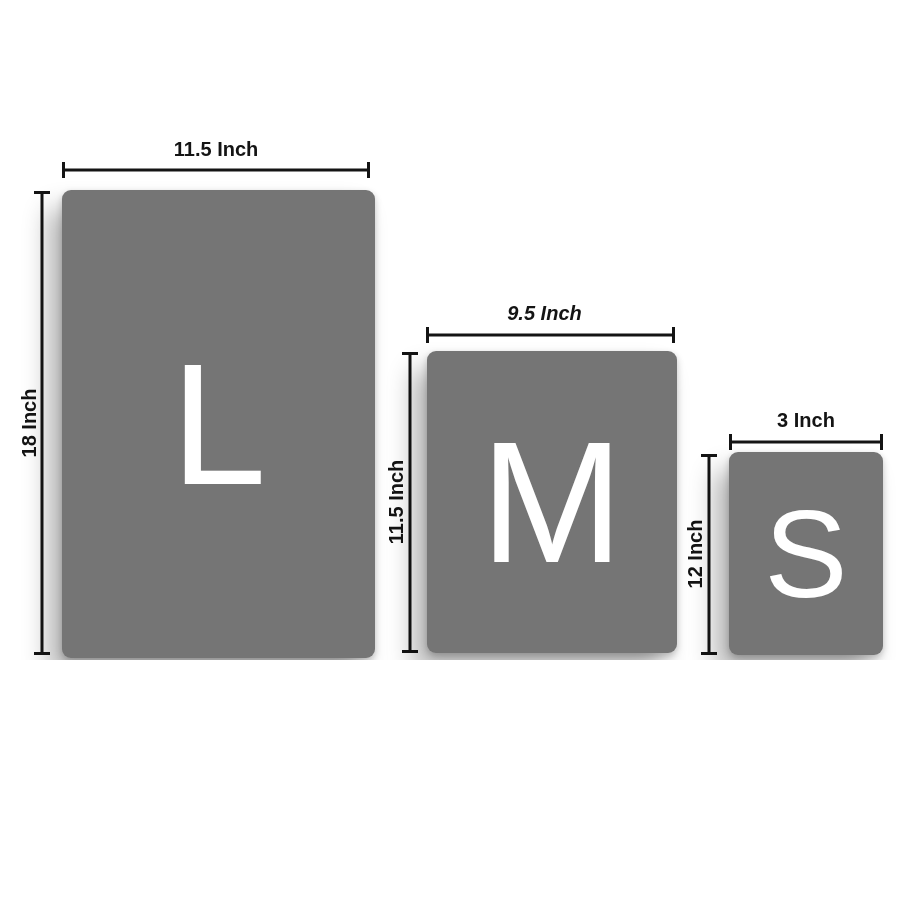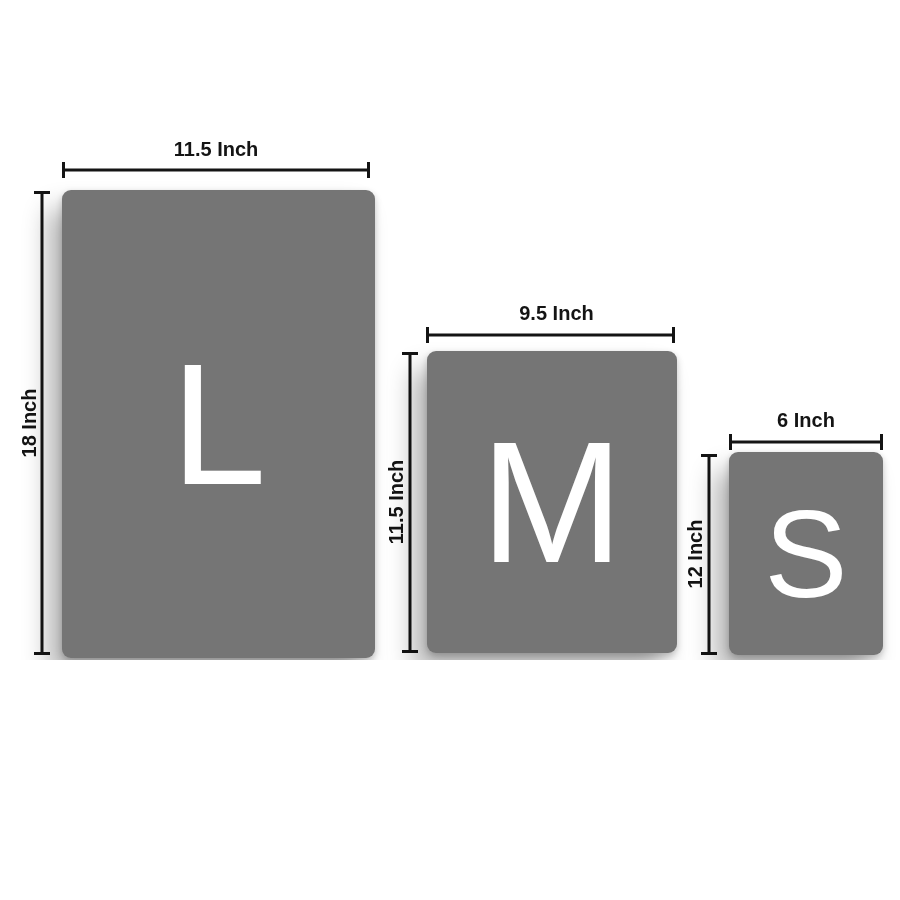--- a/index.html
+++ b/index.html
@@ -67,21 +67,21 @@
   .dim-v-s{left:701px;top:454px;height:201px;}
 
   
   .label-h{
     position:absolute;text-align:center;
     font-weight:700;font-size:20px;line-height:24px;
     color:var(--dimension-line,#141414);
     white-space:nowrap;
   }
   .label-h-l{left:62px;top:137px;width:308px;}
-  .label-h-m{left:432px;top:301px;width:249px;}
+  .label-h-m{left:420px;top:301px;width:249px;font-style:italic;}
   .label-h-s{left:729px;top:408px;width:154px;}
 
   .label-v{
     position:absolute;
     font-weight:700;font-size:20px;line-height:24px;
     color:var(--dimension-line,#141414);
     white-space:nowrap;
     transform:translate(-50%,-50%) rotate(-90deg);
   }
   .label-v-l{left:29px;top:423px;}
@@ -118,21 +118,21 @@
   <div class="label-v label-v-m">11.5 Inch</div>
   <div class="dim-v dim-v-m">
     <span class="caph cap-top"></span>
     <span class="vline"></span>
     <span class="caph cap-bottom"></span>
   </div>
   <div class="panel panel-m">
     <span class="letter">M</span>
   </div>
 
-  <div class="label-h label-h-s">6 Inch</div>
+  <div class="label-h label-h-s">3 Inch</div>
   <div class="dim-h dim-h-s">
     <span class="capv cap-left"></span>
     <span class="hline"></span>
     <span class="capv cap-right"></span>
   </div>
   <div class="label-v label-v-s">12 Inch</div>
   <div class="dim-v dim-v-s">
     <span class="caph cap-top"></span>
     <span class="vline"></span>
     <span class="caph cap-bottom"></span>

